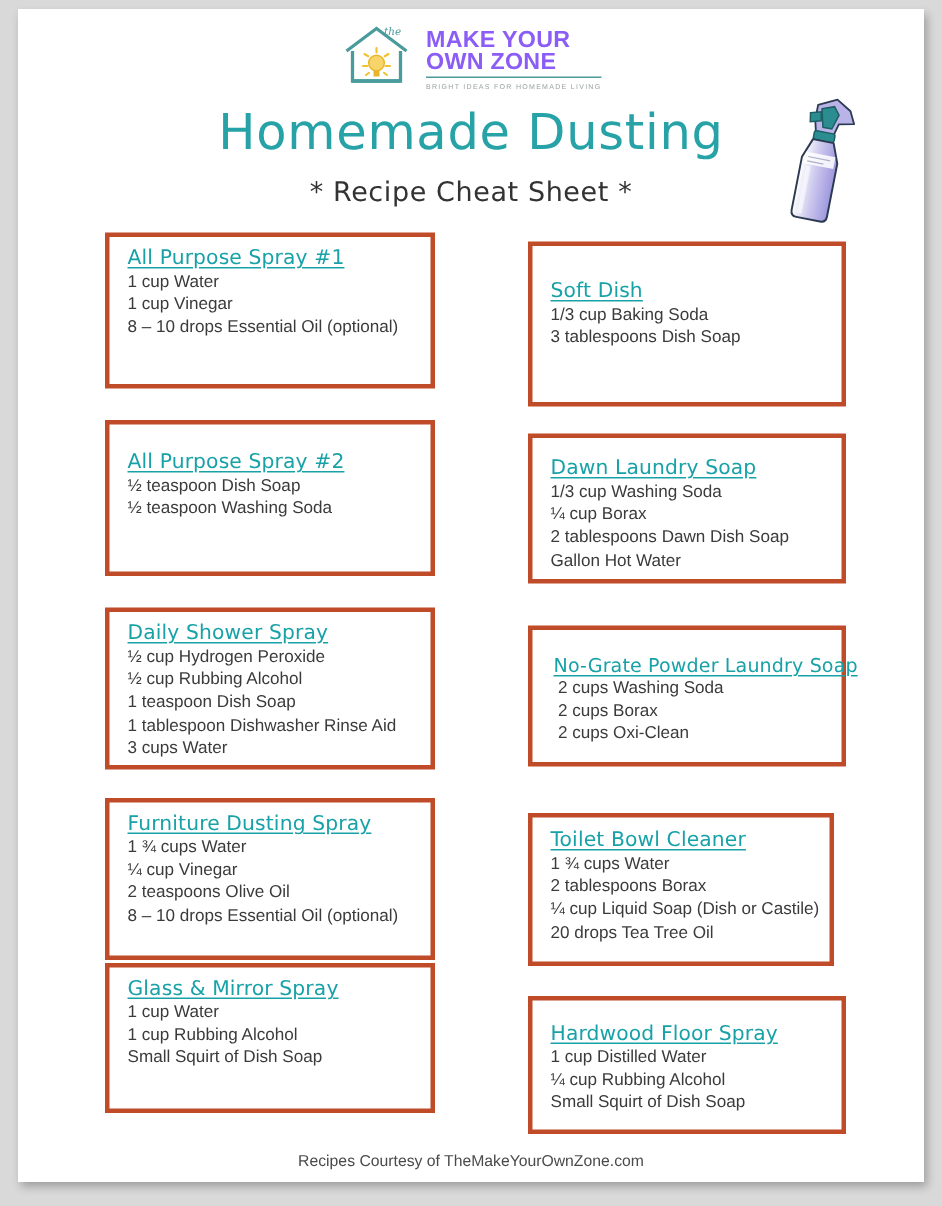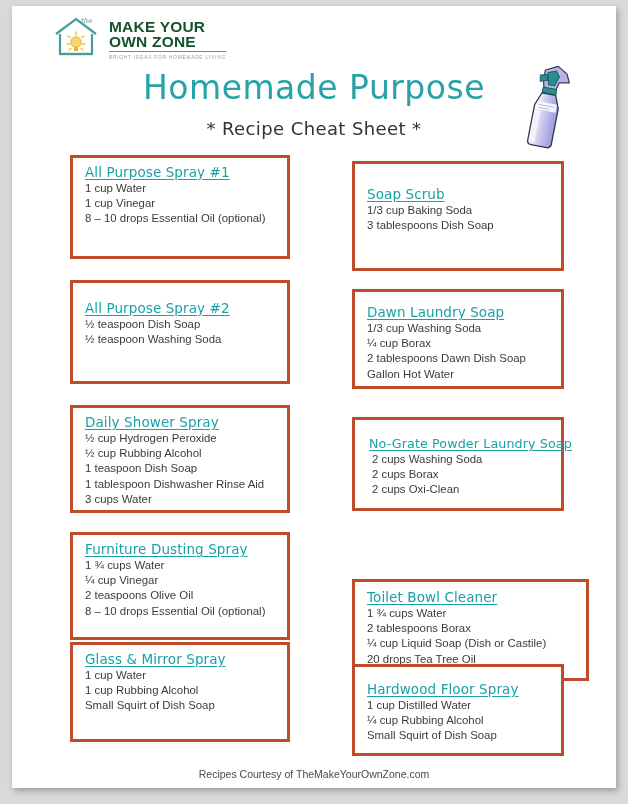--- a/index.html
+++ b/index.html
@@ -24,22 +24,22 @@
     background: #ffffff;
     box-shadow: 2px 3px 6px rgba(0,0,0,0.28);
   }
 
   
   .logo-wrap {
     position: absolute;
     left: 0; right: 0;
     top: 8px;
     display: flex;
+    justify-content: center;
     align-items: flex-start;
-    padding-left: 40px;
   }
   .logo {
     display: flex;
     align-items: flex-start;
     gap: 5px;
   }
   .logo-mark {
     width: 52px;
     height: 44px;
     position: relative;
@@ -47,21 +47,21 @@
   .logo-text {
     display: flex;
     flex-direction: column;
     padding-top: 5px;
   }
   .logo-line1, .logo-line2 {
     font-family: "Liberation Sans", sans-serif;
     font-weight: bold;
     font-size: 15.5px;
     letter-spacing: 0.2px;
-    color: #14532d;
+    color: #8b5cf6;
     line-height: 15px;
   }
   .logo-rule {
     height: 1px;
     background: #4a9b9b;
     margin-top: 2px;
     width: 100%;
   }
   .logo-tag {
     font-size: 4.7px;
@@ -178,21 +178,21 @@
       </div>
       <div class="logo-text">
         <div class="logo-line1">MAKE YOUR</div>
         <div class="logo-line2">OWN ZONE</div>
         <div class="logo-rule"></div>
         <div class="logo-tag">BRIGHT IDEAS FOR HOMEMADE LIVING</div>
       </div>
     </div>
   </div>
 
-  <div class="title">Homemade Purpose</div>
+  <div class="title">Homemade Dusting</div>
   <div class="subtitle">* Recipe Cheat Sheet *</div>
 
   <div class="bottle">
     <svg width="78" height="100" viewBox="0 0 78 100">
       <defs>
         <linearGradient id="bodyGrad" x1="0" y1="0" x2="1" y2="0">
           <stop offset="0%" stop-color="#ffffff"></stop>
           <stop offset="45%" stop-color="#cdc9ee"></stop>
           <stop offset="100%" stop-color="#9d97dd"></stop>
         </linearGradient>
@@ -257,21 +257,21 @@
   <div class="box" style="left:58px; top:636px; width:220px; height:100px;">
     <div class="recipe-title">Glass &amp; Mirror Spray</div>
     <ul class="ingredients">
       <li>1 cup Water</li>
       <li>1 cup Rubbing Alcohol</li>
       <li>Small Squirt of Dish Soap</li>
     </ul>
   </div>
 
   <div class="box" style="left:340px; top:155px; width:212px; height:110px; padding-top:22px;">
-    <div class="recipe-title">Soap Scrub</div>
+    <div class="recipe-title">Soft Dish</div>
     <ul class="ingredients">
       <li>1/3 cup Baking Soda</li>
       <li>3 tablespoons Dish Soap</li>
     </ul>
   </div>
 
   <div class="box" style="left:340px; top:283px; width:212px; height:100px; padding-top:12px;">
     <div class="recipe-title">Dawn Laundry Soap</div>
     <ul class="ingredients">
       <li>1/3 cup Washing Soda</li>
@@ -283,21 +283,21 @@
 
   <div class="box" style="left:340px; top:411px; width:212px; height:94px; padding-top:16px;">
     <div class="recipe-title" style="font-size:12.7px; padding-left:2px;">No-Grate Powder Laundry Soap</div>
     <ul class="ingredients" style="padding-left:5px;">
       <li>2 cups Washing Soda</li>
       <li>2 cups Borax</li>
       <li>2 cups Oxi-Clean</li>
     </ul>
   </div>
 
-  <div class="box" style="left:340px; top:536px; width:237px; height:102px; padding-top:7px;margin-top:37px;">
+  <div class="box" style="left:340px; top:536px; width:204px; height:102px; padding-top:7px;">
     <div class="recipe-title">Toilet Bowl Cleaner</div>
     <ul class="ingredients">
       <li>1 ¾ cups Water</li>
       <li>2 tablespoons Borax</li>
       <li>¼ cup Liquid Soap (Dish or Castile)</li>
       <li>20 drops Tea Tree Oil</li>
     </ul>
   </div>
 
   <div class="box" style="left:340px; top:658px; width:212px; height:92px; padding-top:14px;">

